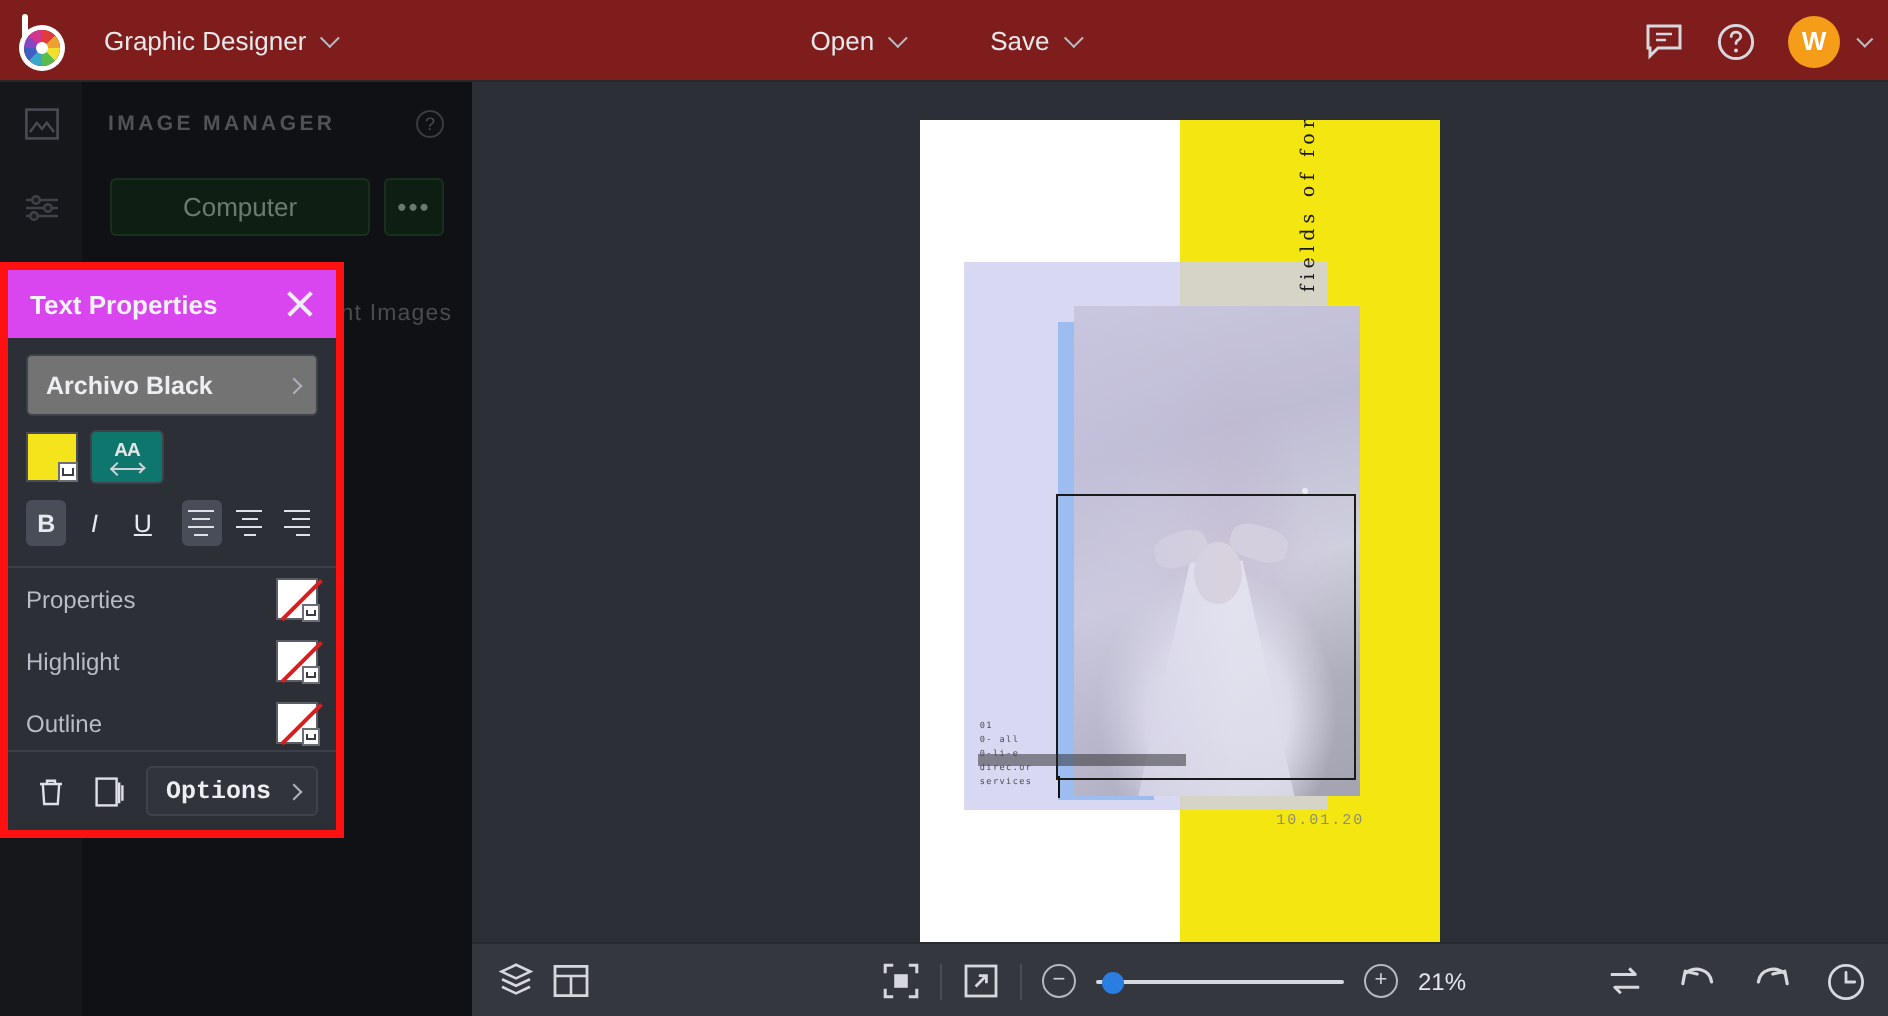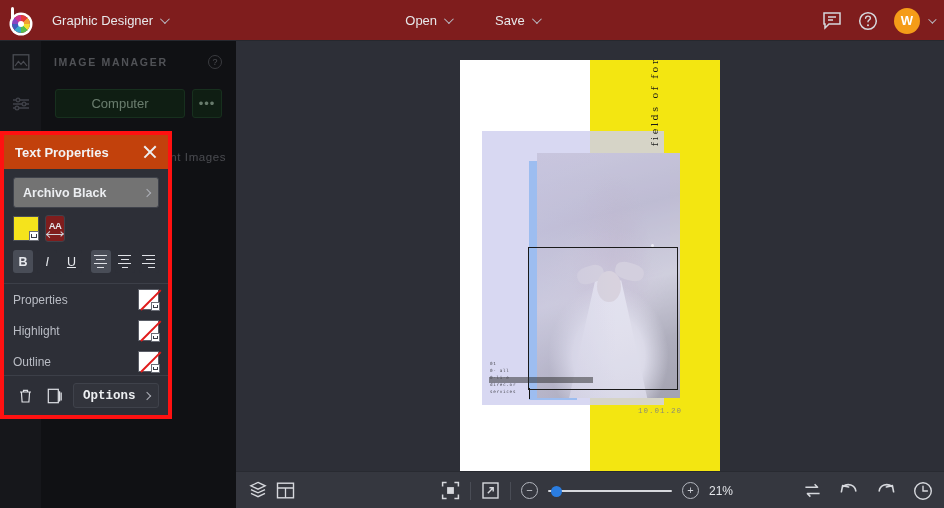--- a/index.html
+++ b/index.html
@@ -117,21 +117,21 @@
     padding: 33px 0 0 100px;
   }
 
   
   .textprops {
     position: absolute; left: 0; top: 131px; width: 172px; height: 288px;
     background: #2d2f37;
     border: 4px solid #ff1111;
   }
   .tp-head {
-    height: 34px; background: #c2410c;
+    height: 34px; background: #d946ef;
     display: flex; align-items: center; justify-content: space-between;
     padding: 0 10px 0 11px;
   }
   .tp-title { color: #f2f3f5; font-size: 13px; font-weight: bold; }
   .tp-close {
     width: 16px; height: 16px; position: relative; cursor: pointer;
   }
   .tp-close::before, .tp-close::after {
     content: ""; position: absolute; left: 0; top: 7px; width: 16px; height: 1.8px;
     background: #eceef1;
@@ -184,21 +184,21 @@
     background: #ffffff; border: 1px solid #6b6e77;
     display: flex; align-items: center; justify-content: center;
   }
   .swatch-corner::after {
     content: ""; width: 4px; height: 3px;
     border-left: 1.2px solid #3a3d46; border-right: 1.2px solid #3a3d46;
     border-bottom: 1.2px solid #3a3d46;
     transform: scale(1,1);
   }
   .aa-box {
-    width: 20px; height: 27px; background: #7f1d1d; border: 1px solid #3f424b; border-radius: 3px;
+    width: 37px; height: 27px; background: #0f766e; border: 1px solid #3f424b; border-radius: 3px;
     display: flex; flex-direction: column; align-items: center; justify-content: center;
     cursor: pointer; gap: 2px;
   }
   .aa-txt { color: #e4e6ea; font-size: 9.5px; font-weight: bold; letter-spacing: -.5px; line-height: 9px; }
   .aa-arrow { position: relative; width: 16px; height: 5px; }
   .aa-arrow::before {
     content:""; position:absolute; left:0; top:2px; width: 16px; height: 1.2px; background:#cfd2d8;
   }
   .aa-arrow::after {
     content:""; position:absolute; left:0; top:0px; width: 4px; height: 4px;

